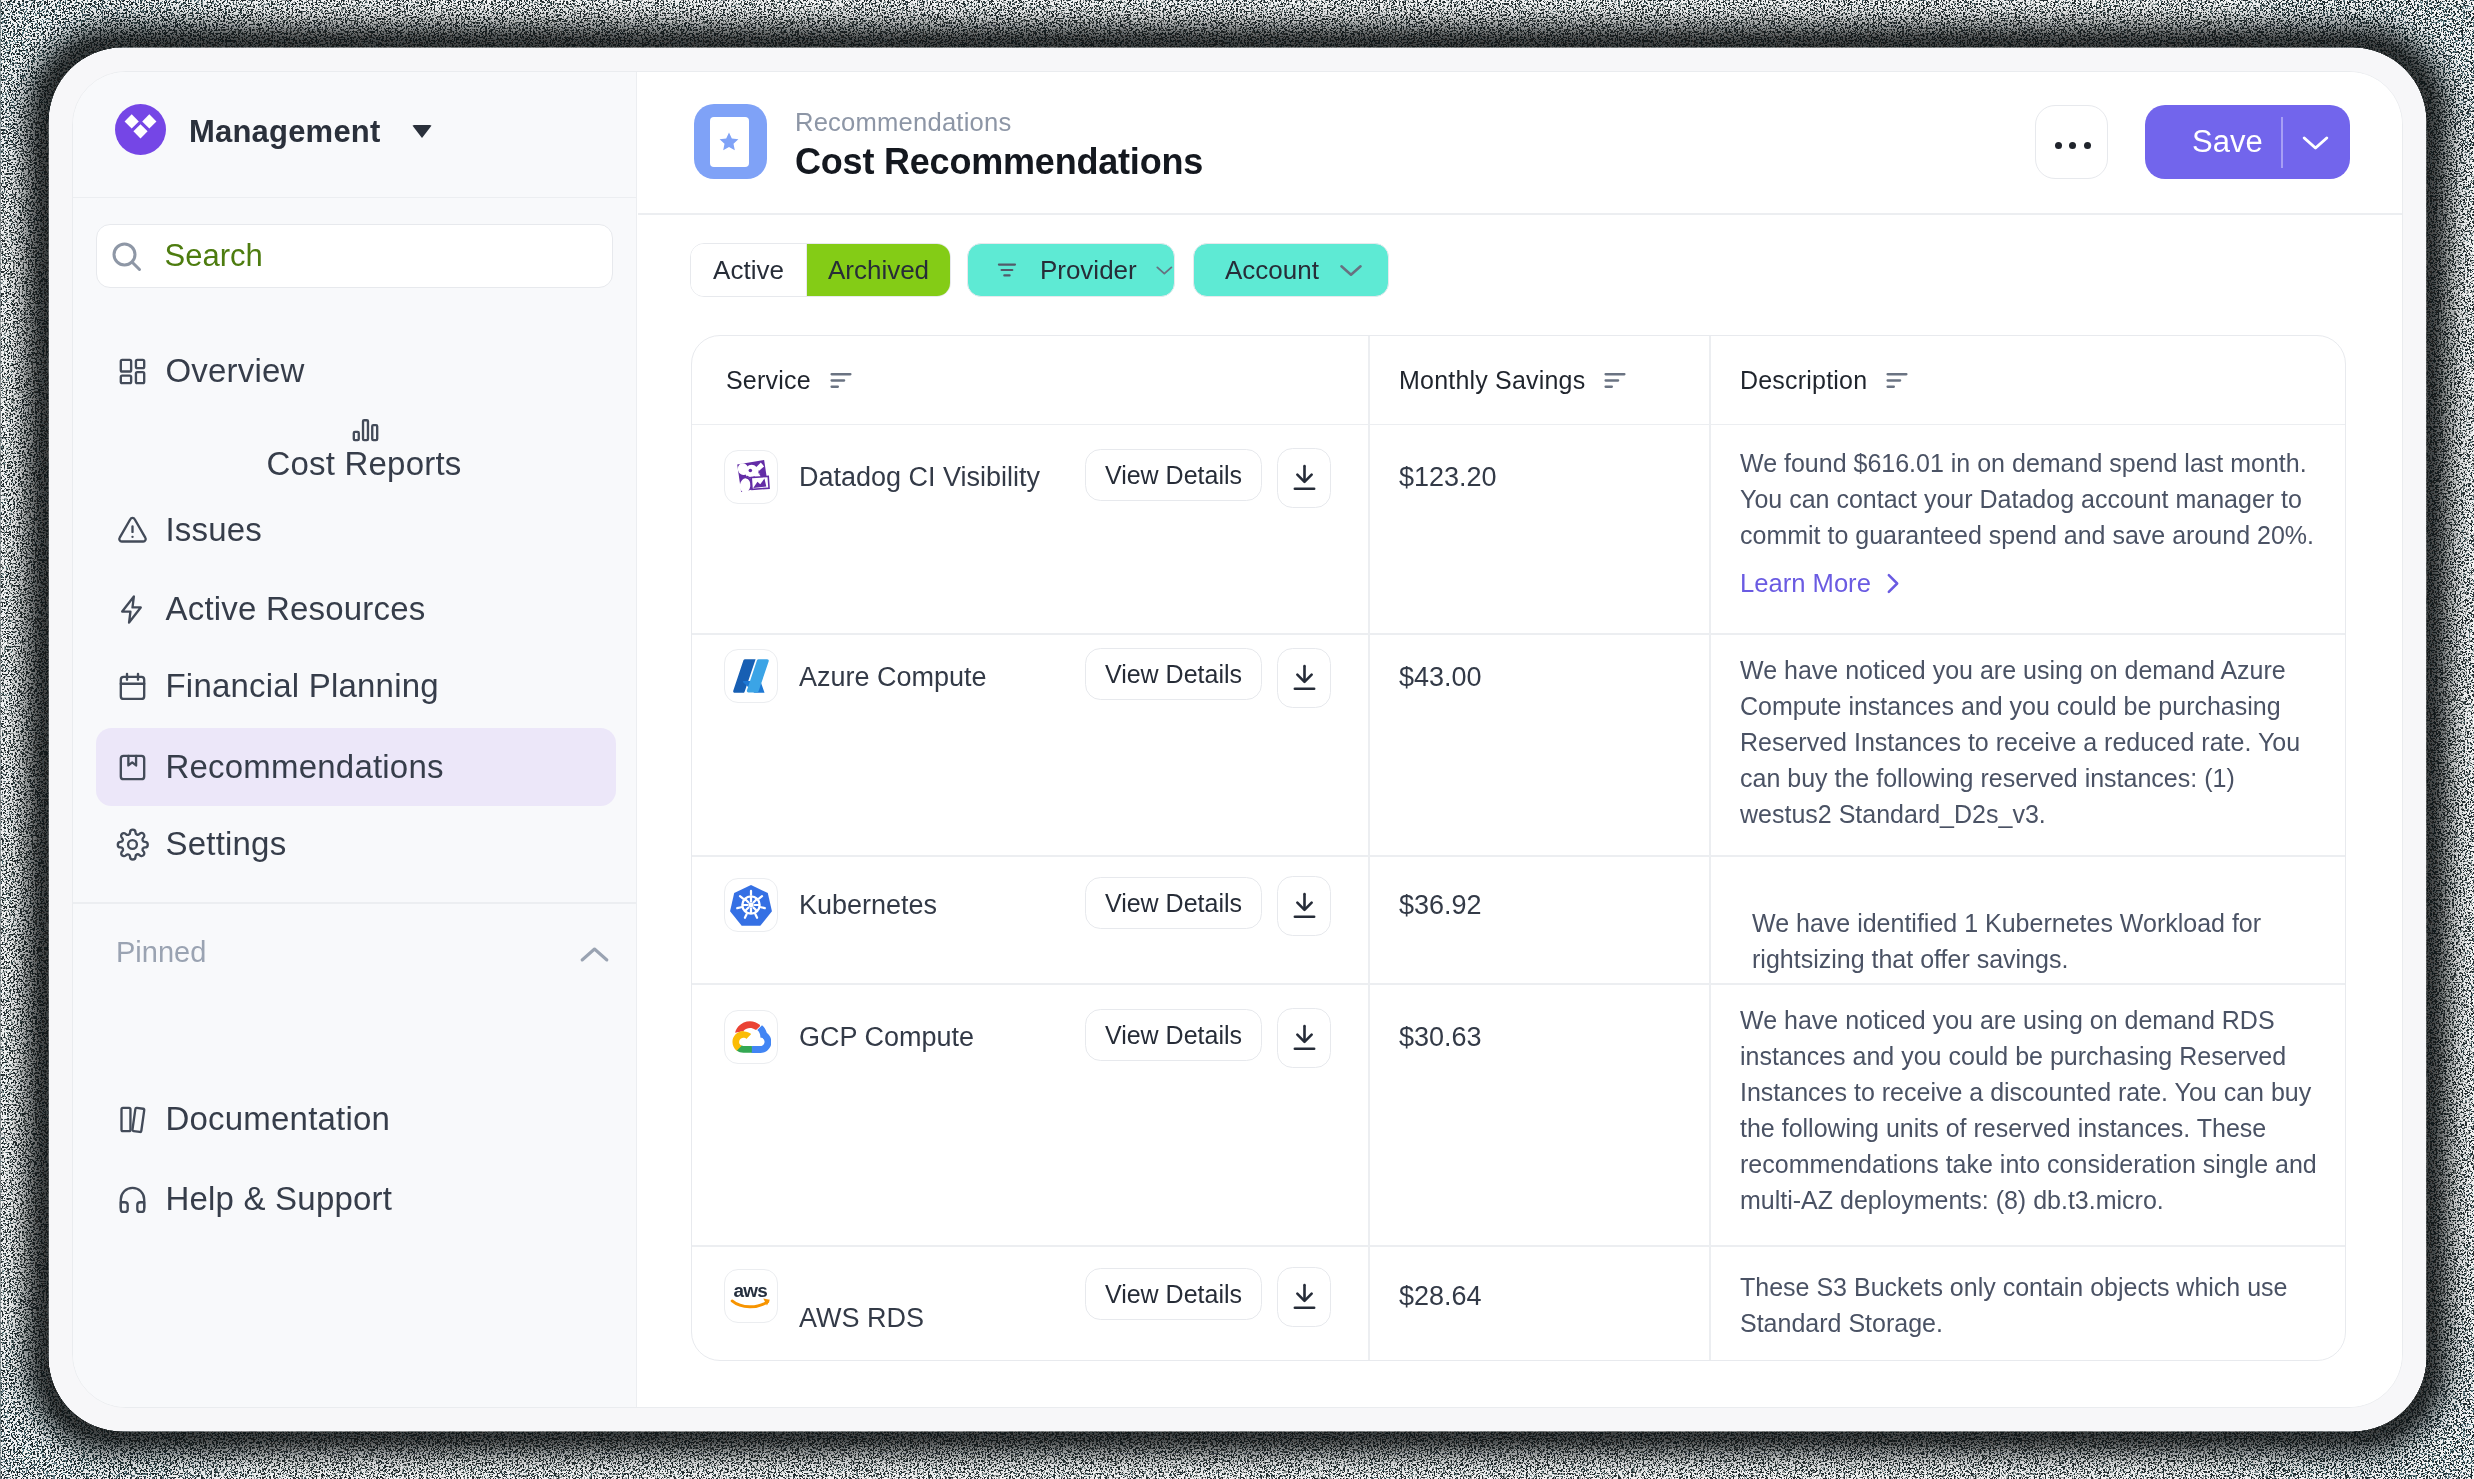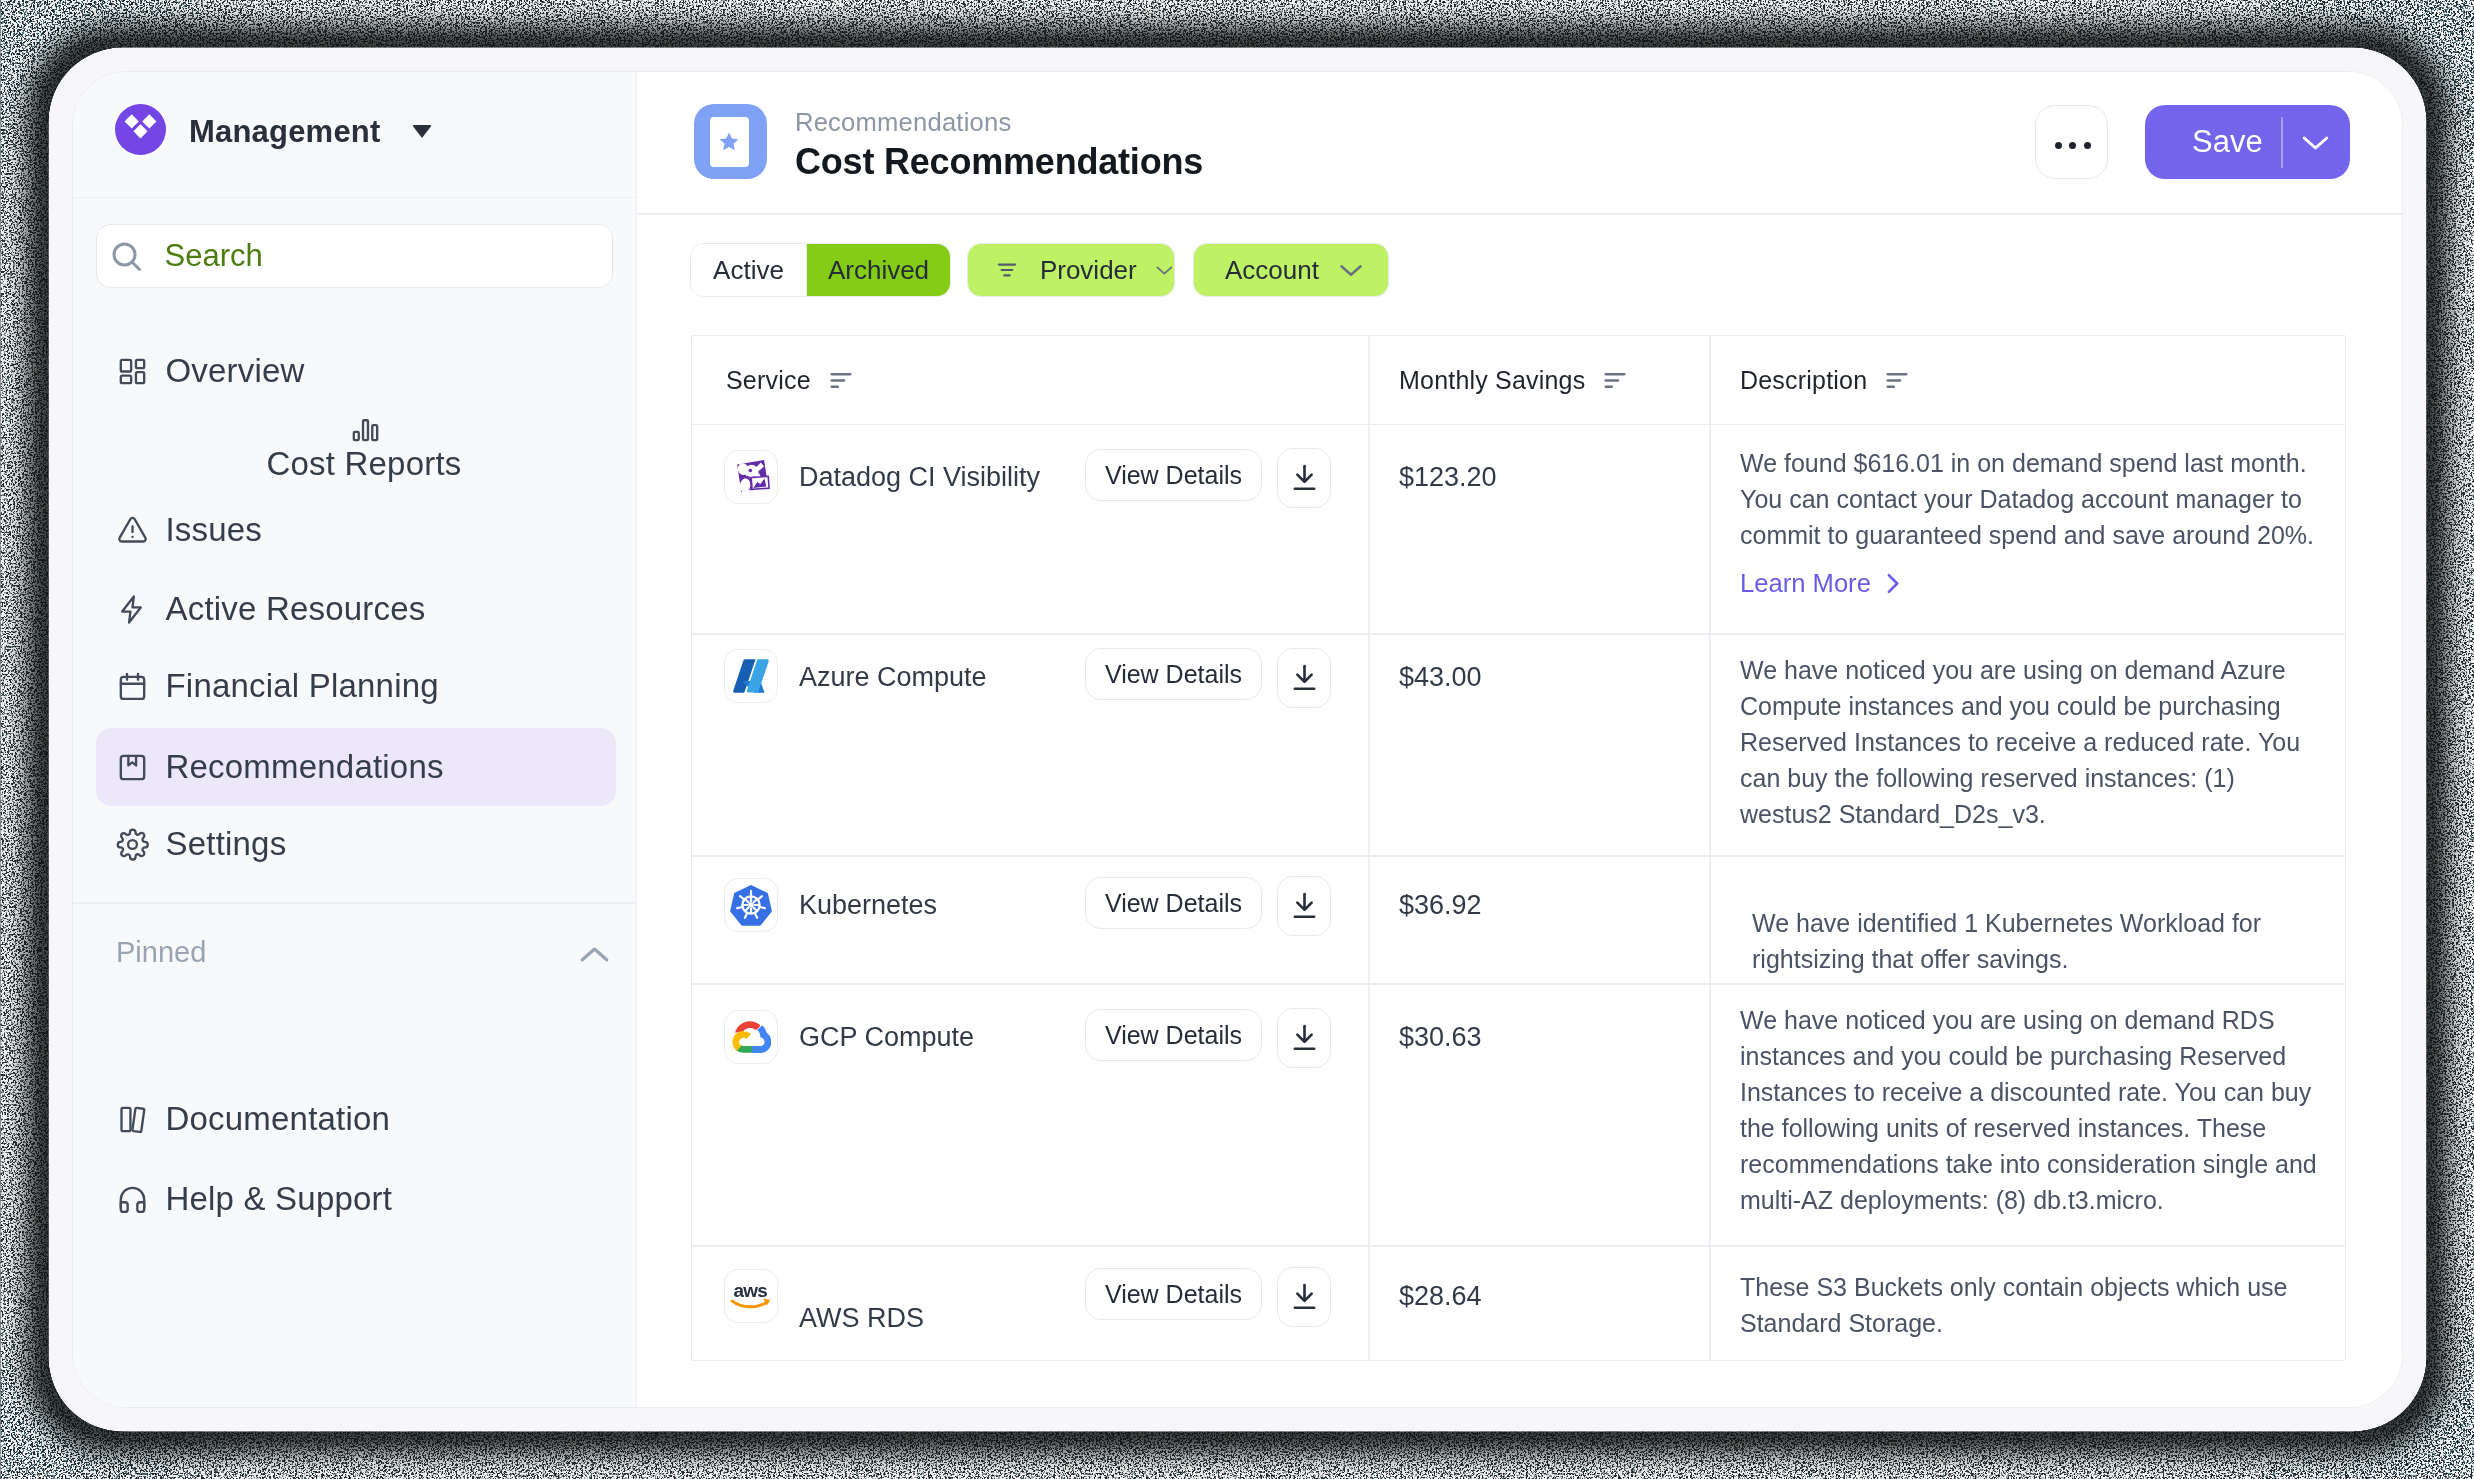--- a/index.html
+++ b/index.html
@@ -43,25 +43,25 @@
 .dots i:nth-child(3){ left:48px; }
 .save { position:absolute; left:1507px; top:33px; width:205px; height:74px; border-radius:20px; background:#7265ec; }
 .save .lbl { position:absolute; left:47px; top:19.4px; font-size:31px; color:#ffffff; }
 .save .sep { position:absolute; left:136px; top:11.6px; width:1.6px; height:51px; background:#a79ef5; }
 .save svg { position:absolute; left:155px; top:28px; }
 .hdr-div { position:absolute; left:0; top:141px; right:0; height:1.6px; background:#eceef1; }
 
 .seg { position:absolute; left:52px; top:171px; width:261px; height:54px; border:1.6px solid #e7e9ed; border-radius:14px; background:#fff; overflow:hidden; display:flex; }
 .seg .a { width:116px; display:flex; align-items:center; justify-content:center; font-size:26px; color:#272d38; background:#fff; border-right:1.6px solid #e7e9ed; }
 .seg .b { flex:1; display:flex; align-items:center; justify-content:center; font-size:26px; color:#272d38; background:#84cc16; }
-.fbtn { position:absolute; top:171px; height:54px; border:1.6px solid #e7e9ed; border-radius:14px; background:#bef264; display:flex; align-items:center; font-size:26px; color:#272d38; }
+.fbtn { position:absolute; top:171px; height:54px; border:1.6px solid #e7e9ed; border-radius:14px; background:#5eead4; display:flex; align-items:center; font-size:26px; color:#272d38; }
 .fbtn.p { left:329px; width:208px; }
 .fbtn.a { left:555px; width:196px; }
 
-.card { position:absolute; left:53px; top:263px; width:1655px; height:1026px; border:1.6px solid #e8eaee; border-radius:2px; background:#fff; }
+.card { position:absolute; left:53px; top:263px; width:1655px; height:1026px; border:1.6px solid #e8eaee; border-radius:29px; background:#fff; }
 .col-div1 { position:absolute; left:676px; top:0; bottom:0; width:1.6px; background:#eceef1; }
 .col-div2 { position:absolute; left:1017px; top:0; bottom:0; width:1.6px; background:#eceef1; }
 .thead { position:absolute; left:0; top:0; width:100%; height:89px; border-bottom:1.6px solid #eceef1; }
 .th { position:absolute; top:0; height:89px; display:flex; align-items:center; font-size:25px; font-weight:400; color:#1f242c; letter-spacing:0.2px; }
 .th svg { margin-left:17px; }
 .row-div { position:absolute; left:0; width:100%; height:1.6px; background:#eceef1; }
 .chip { position:absolute; left:32px; width:54px; height:54px; border:1.6px solid #ebedf0; border-radius:14px; background:#fff; }
 .chip svg { position:absolute; left:50%; top:50%; transform:translate(-50%,-50%); }
 .svc { position:absolute; left:107px; font-size:27px; color:#333a47; }
 .vd { position:absolute; left:393px; width:177px; height:52px; border:1.6px solid #e7e9ed; border-radius:15.5px; background:#fff; display:flex; align-items:center; justify-content:center; font-size:25px; font-weight:400; color:#262c37; }

